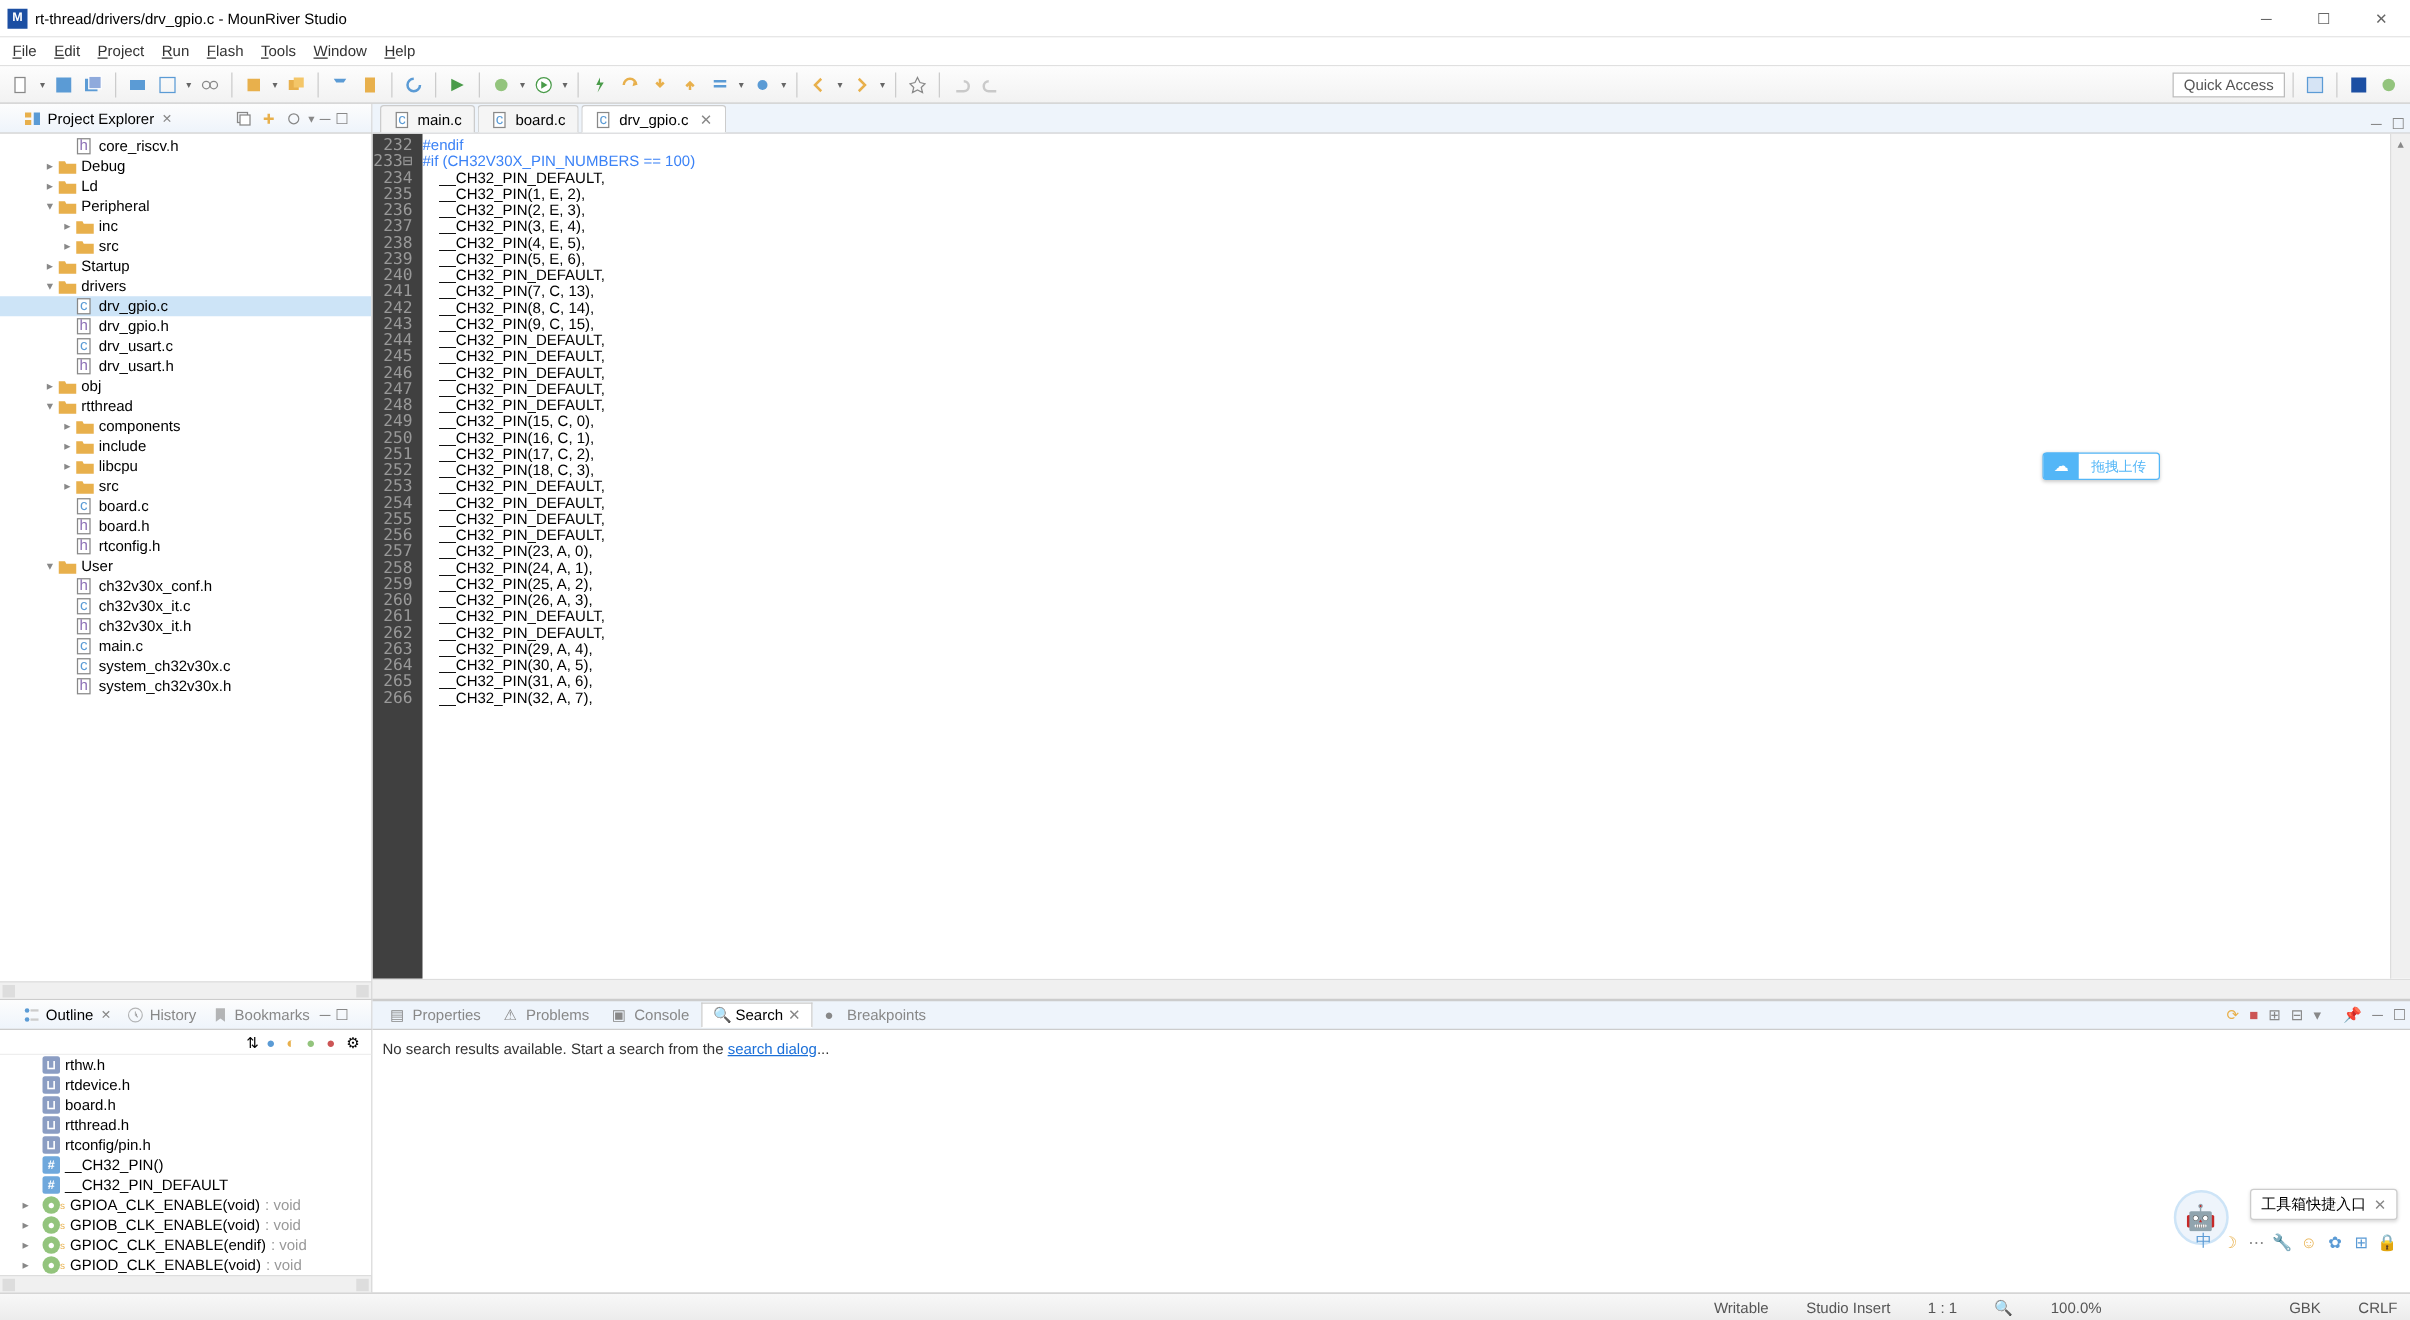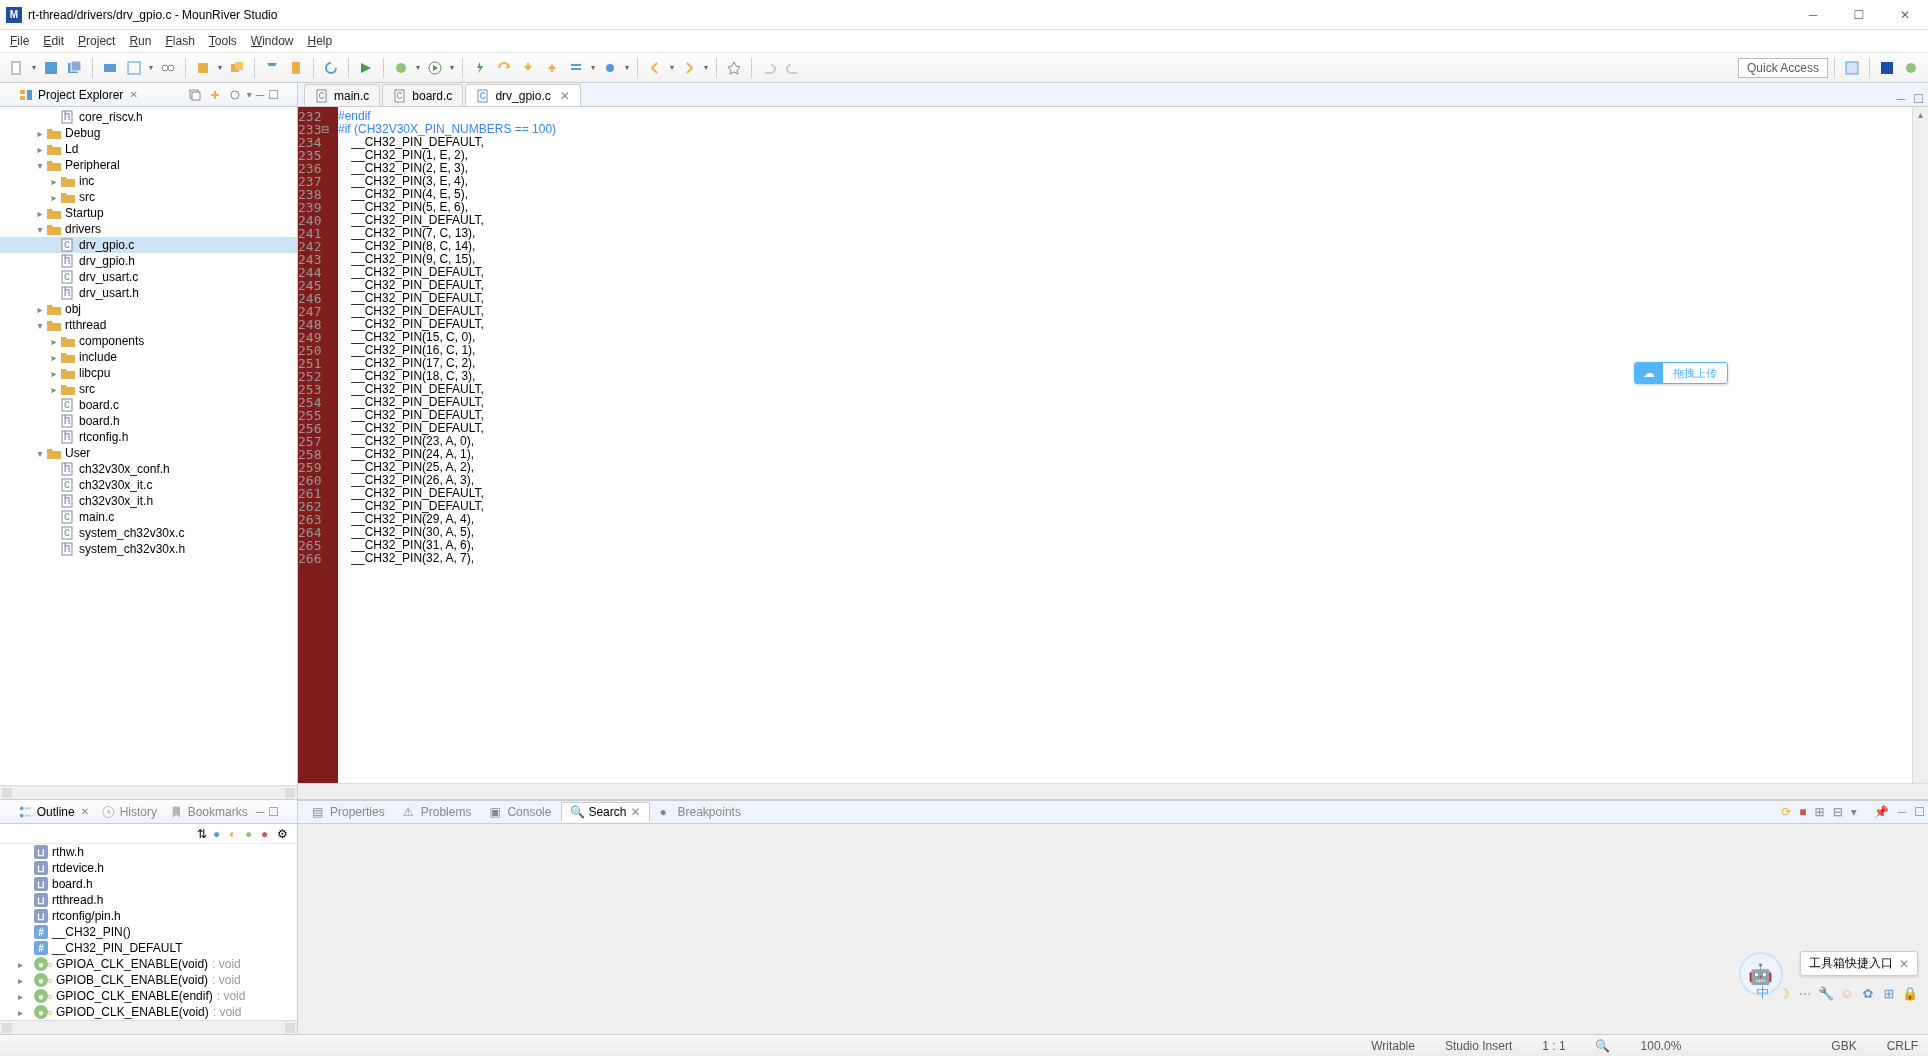--- a/index.html
+++ b/index.html
@@ -27,21 +27,21 @@
 .tree-row .arrow{width:12px;color:#888;font-size:10px;text-align:center}
 .tree-row .ficon{width:16px;height:14px;margin-right:3px}
 .sel{background:#cde4f7}
 .folder{fill:#e8b04c}
 .center{flex:1;display:flex;flex-direction:column}
 .tabs{height:24px;background:#eef4fb;display:flex;align-items:flex-end;border-bottom:1px solid #ccc;padding-left:6px}
 .tab{height:22px;padding:0 10px;display:flex;align-items:center;gap:5px;border:1px solid #ccc;border-bottom:none;background:#f5f5f5;margin-right:2px;border-radius:3px 3px 0 0}
 .tab.active{background:#fff}
 .tab .ti{width:14px;height:14px}
 .editor{flex:1;display:flex;background:#fff;font-family:Consolas,monospace;font-size:13px;overflow:hidden;position:relative}
-.gutter{width:40px;text-align:left;color:#999;padding-right:8px;line-height:13px;padding-top:3px;background:#7f1d1d;user-select:none}
+.gutter{width:40px;text-align:right;color:#999;padding-right:8px;line-height:13px;padding-top:3px;background:#404040;user-select:none}
 .code{flex:1;line-height:13px;padding-top:3px;white-space:pre}
 .overview-ruler{width:16px;background:#f0f0f0;border-left:1px solid #ddd}
 .pp{color:#3b82f6}
 .hscroll{height:16px;background:#f0f0f0;border-top:1px solid #ddd}
 .bottom-tabs{height:24px;background:#eef4fb;display:flex;align-items:center;border-top:1px solid #ccc;border-bottom:1px solid #ccc;padding-left:6px;gap:2px}
 .btab{padding:2px 8px;display:flex;align-items:center;gap:4px;color:#888}
 .btab.active{background:#fff;border:1px solid #ccc;border-bottom-color:#fff;color:#000}
 .btab .bi{width:14px;height:14px}
 .bottom-content{flex:1;background:#fff;padding:8px;color:#333}
 .bottom-content a{color:#1a6fd8}
@@ -744,20 +744,23 @@
         <span style="color:#e8b04c;padding:0 3px">⟳</span>
         <span style="color:#c55;padding:0 3px">■</span>
         <span style="color:#888;padding:0 3px">⊞</span>
         <span style="color:#888;padding:0 3px">⊟</span>
         <span style="color:#888;padding:0 3px">▾</span>
         <span style="width:8px"></span>
         <span style="color:#888;padding:0 3px">📌</span>
         <span style="color:#888;padding:0 3px">─</span>
         <span style="color:#888;padding:0 3px">☐</span>
       </div>
+      <div class="bottom-content">
+        <span>No search results available. Start a search from the </span><a href="#">search dialog</a><span>...</span>
+      </div>
     </div>
   </div>
 </div>
 
 <div class="statusbar">
   <span class="sp"></span>
   <span>Writable</span>
   <span>Studio Insert</span>
   <span>1 : 1</span>
   <span>🔍</span>

